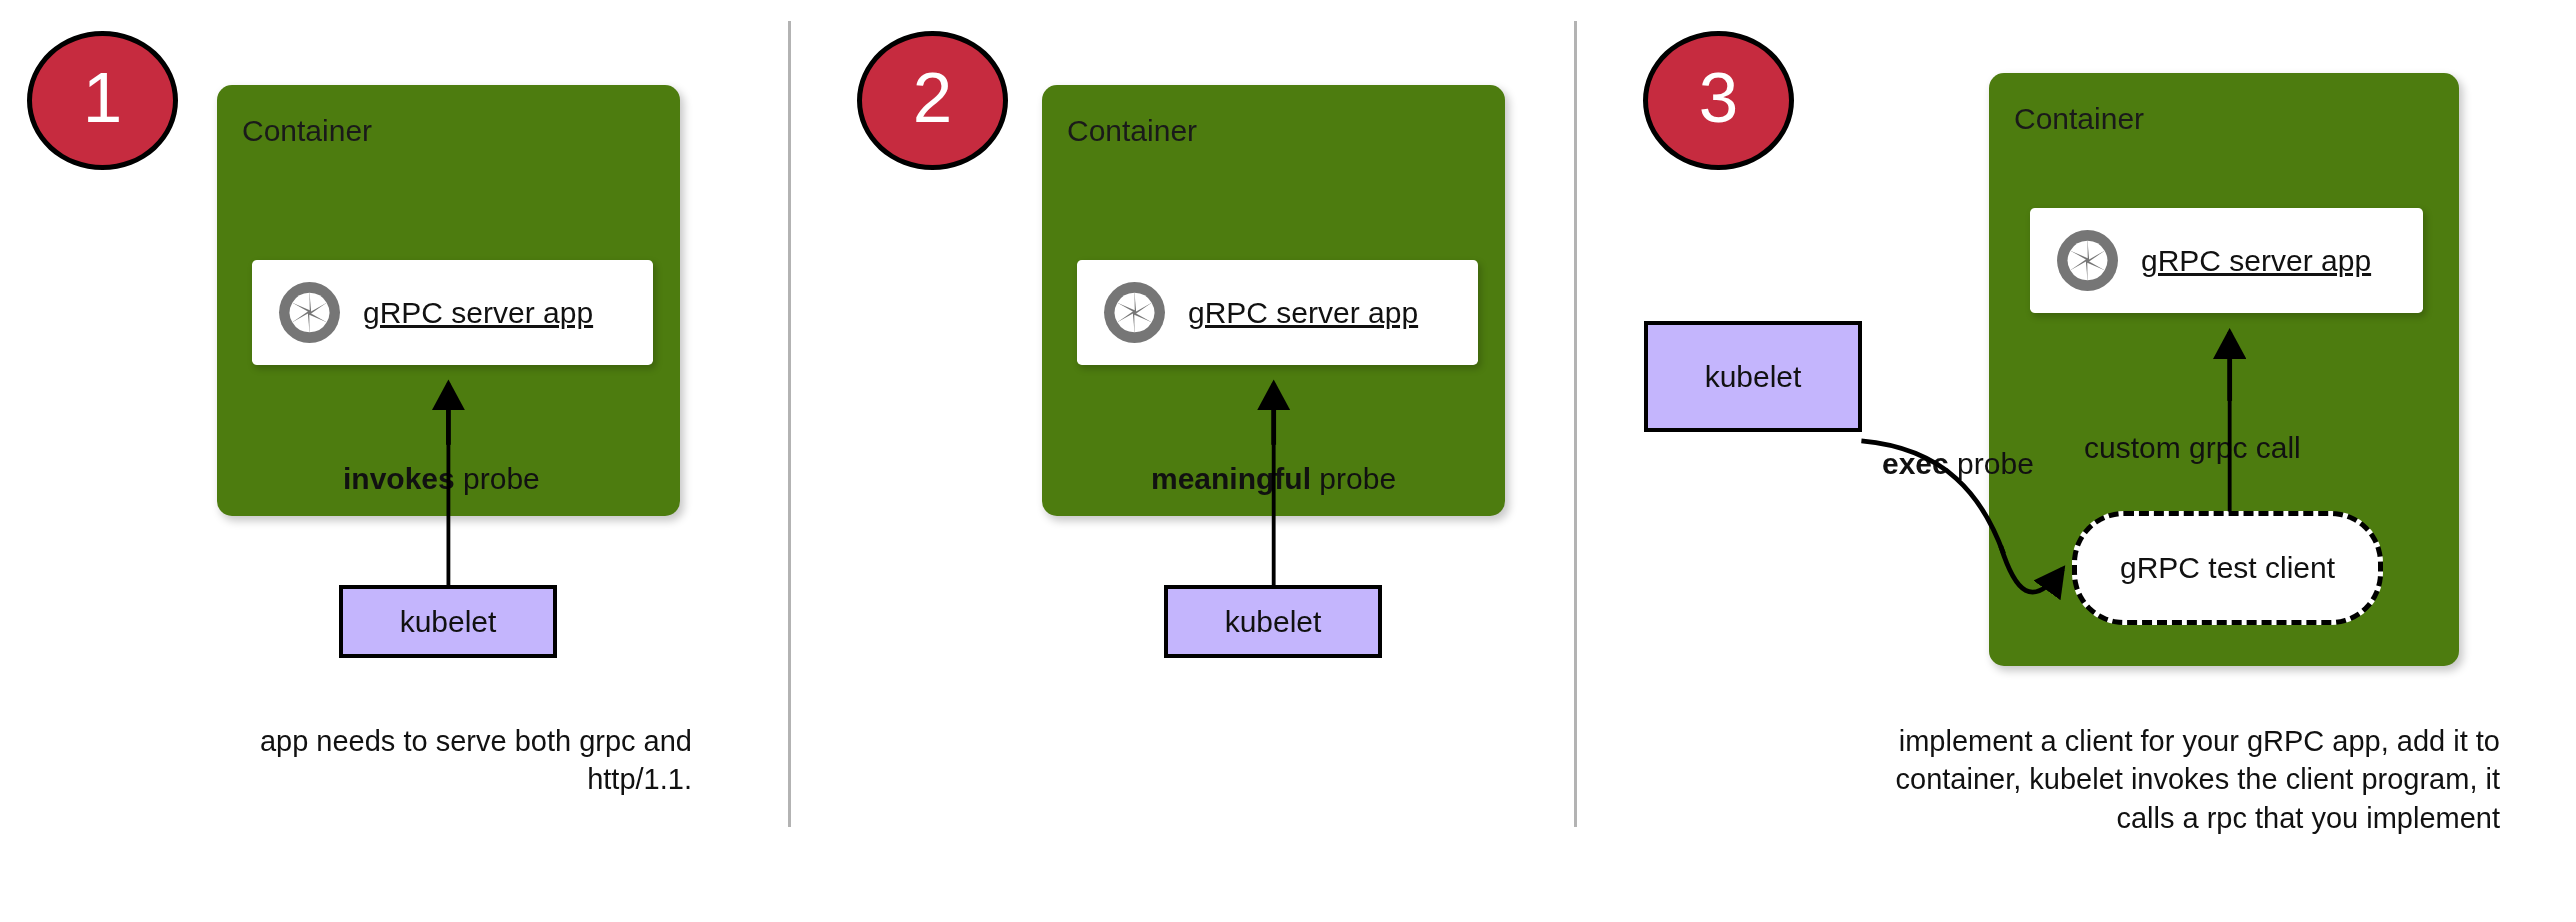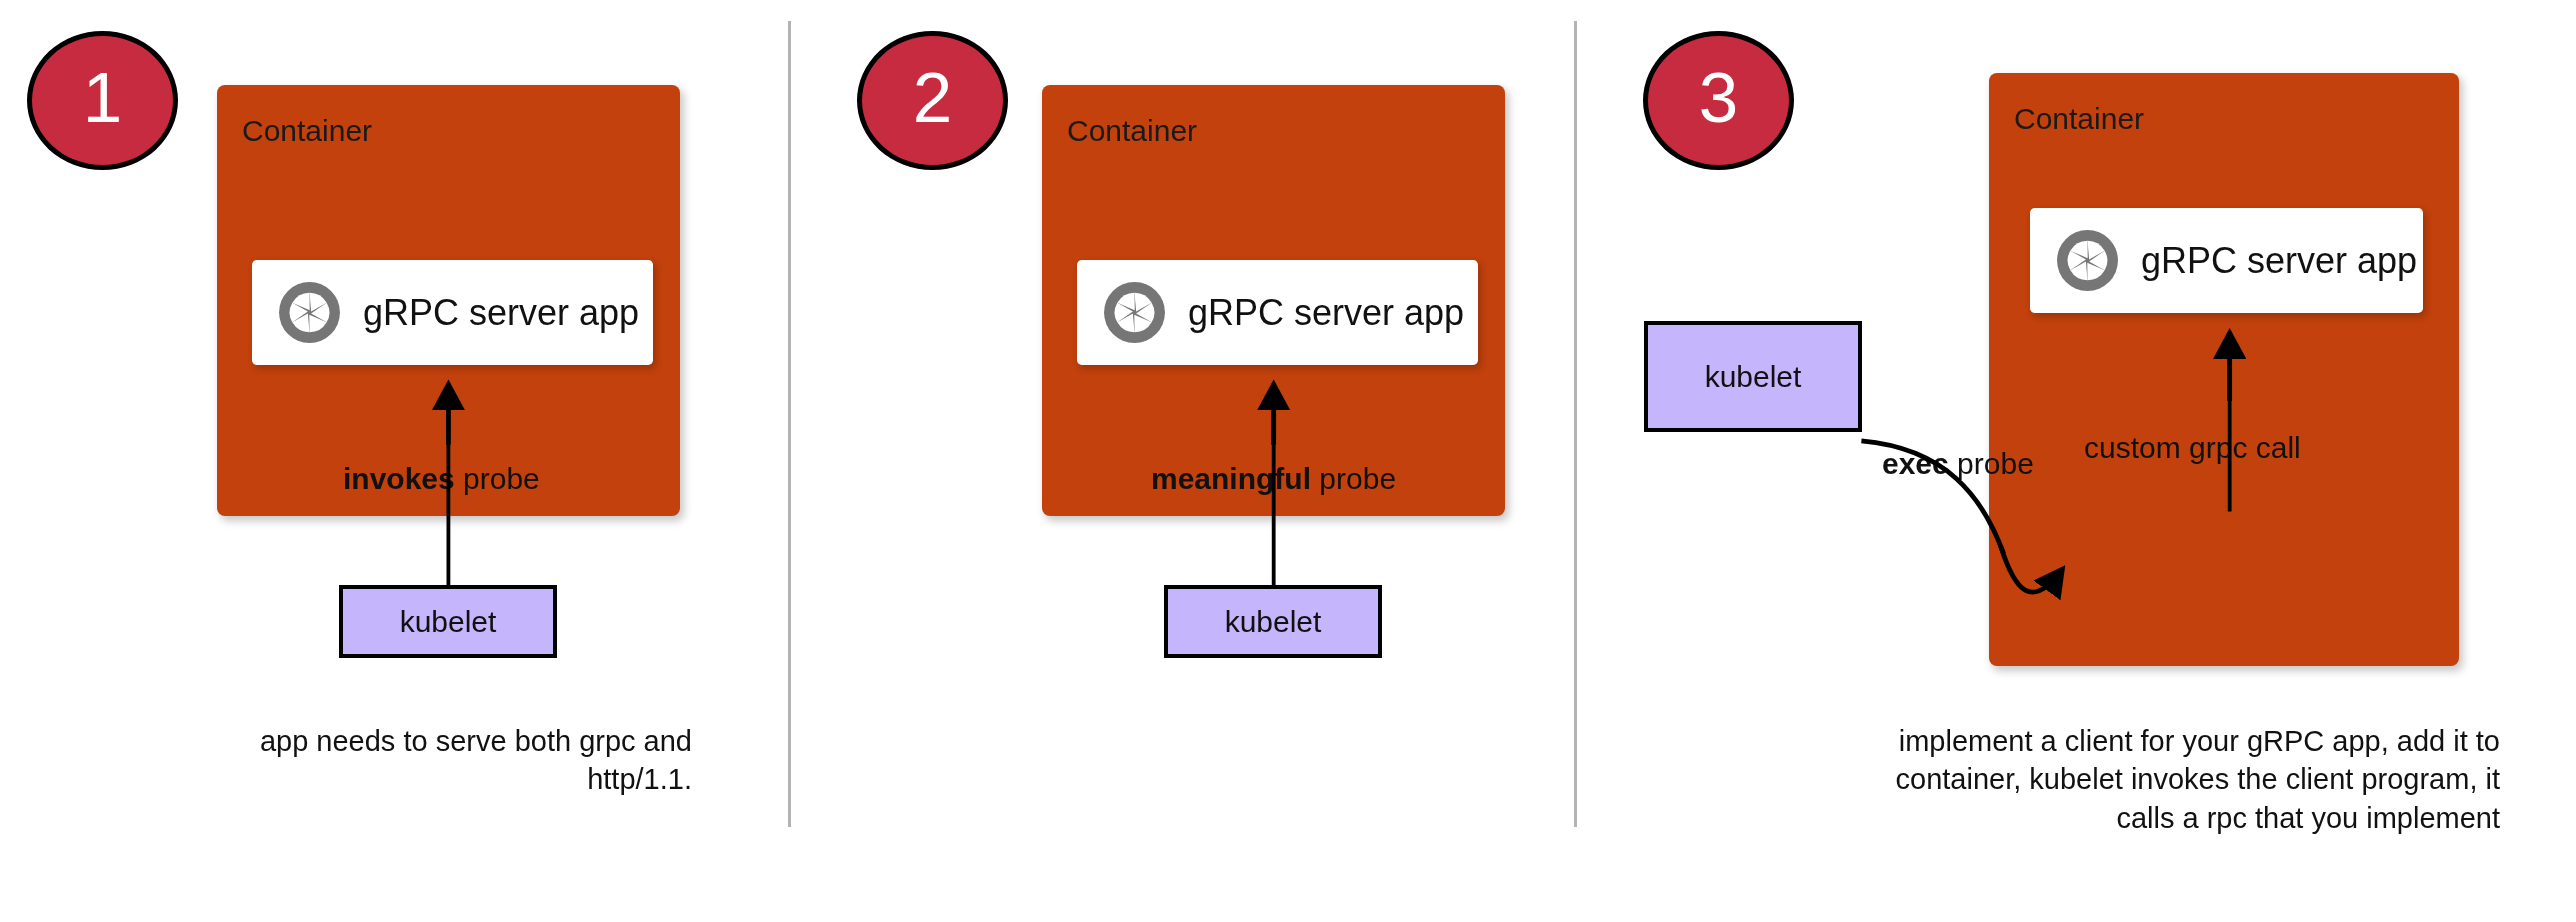--- a/index.html
+++ b/index.html
@@ -46,22 +46,22 @@
     font-size: 71px;
     font-weight: 400;
     line-height: 1;
     letter-spacing: 0;
   }
   .badge span { transform: translateY(-2.9px); }
 
   
   .container-box {
     position: absolute;
-    background: #c2410c;
-    border-radius: 8px;
+    background: #4d7c0f;
+    border-radius: 15px;
     box-shadow: 3.8px 4.8px 8.6px rgba(0,0,0,0.22);
   }
   .container-label {
     position: absolute;
     left: 25px;
     top: 29px;
     font-size: 30px;
     color: #1a1a1a;
     white-space: nowrap;
   }
@@ -77,24 +77,25 @@
     padding-left: 25px;
     box-sizing: border-box;
   }
   .grpc-icon {
     width: 65px;
     height: 65px;
     flex: 0 0 auto;
     display: block;
   }
   .app-card-label {
-    font-size: 36px;
+    font-size: 30px;
     color: #111111;
     margin-left: 21px;
     white-space: nowrap;
+    text-decoration: underline;
   }
 
   
   .plain-box {
     position: absolute;
     background: #c4b5fd;
     border: 4.8px solid #000000;
     box-sizing: border-box;
     display: flex;
     align-items: center;
@@ -243,20 +244,23 @@
   <div class="plain-box" style="left:1644px; top:321px; width:218px; height:111px;">
     <span>kubelet</span>
   </div>
 
   <div class="edge-label" style="left:1882px; top:447px;">
     <b>exec</b><span> probe</span>
   </div>
 
   <div class="edge-label" style="left:2084px; top:431px;">custom grpc call</div>
 
+  <div class="dashed-box" style="left:2072px; top:511px; width:311px; height:114px;">
+    <span>gRPC test client</span>
+  </div>
 
   <div class="caption" style="left:1851px; top:722px; width:649px;">implement a client for your gRPC app, add it to container, kubelet invokes the client program, it calls a rpc that you implement</div>
 
   <svg class="arrows" viewBox="0 0 2700 967">
     <defs>
       <marker id="arrowhead" markerWidth="7" markerHeight="7" refX="5.6" refY="3.5" orient="auto" markerUnits="strokeWidth">
         <path d="M0,0 L6.5,3.5 L0,7 z" fill="#000000"></path>
       </marker>
     </defs>
 

